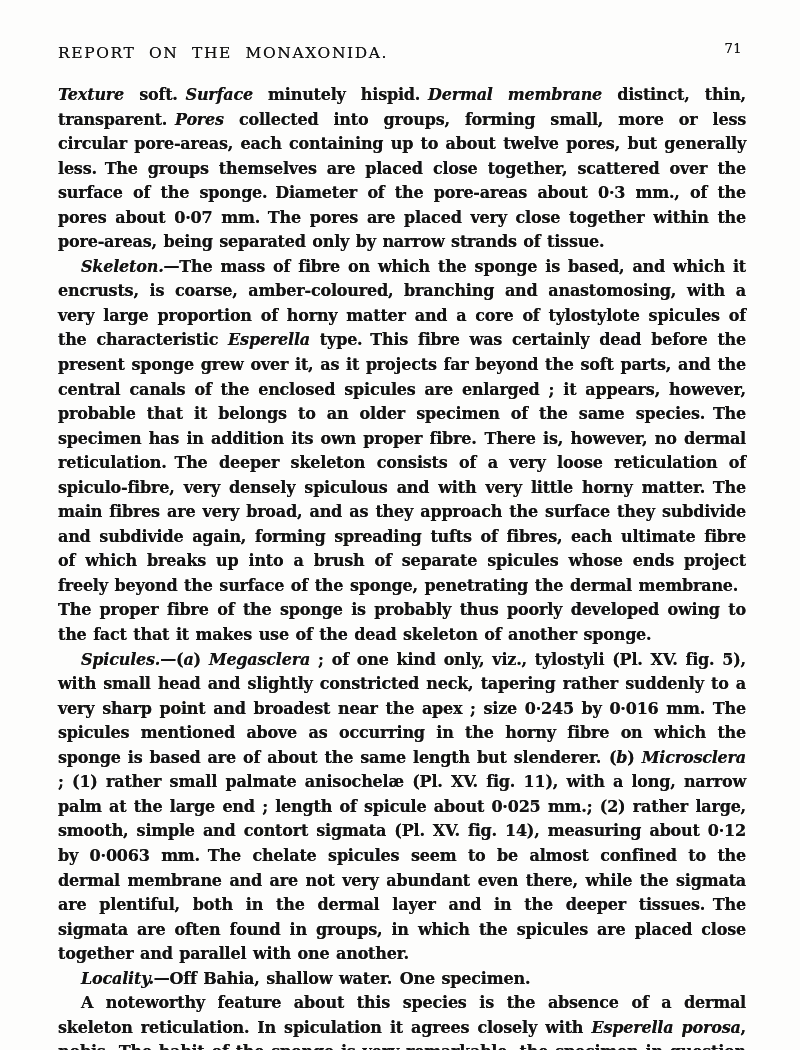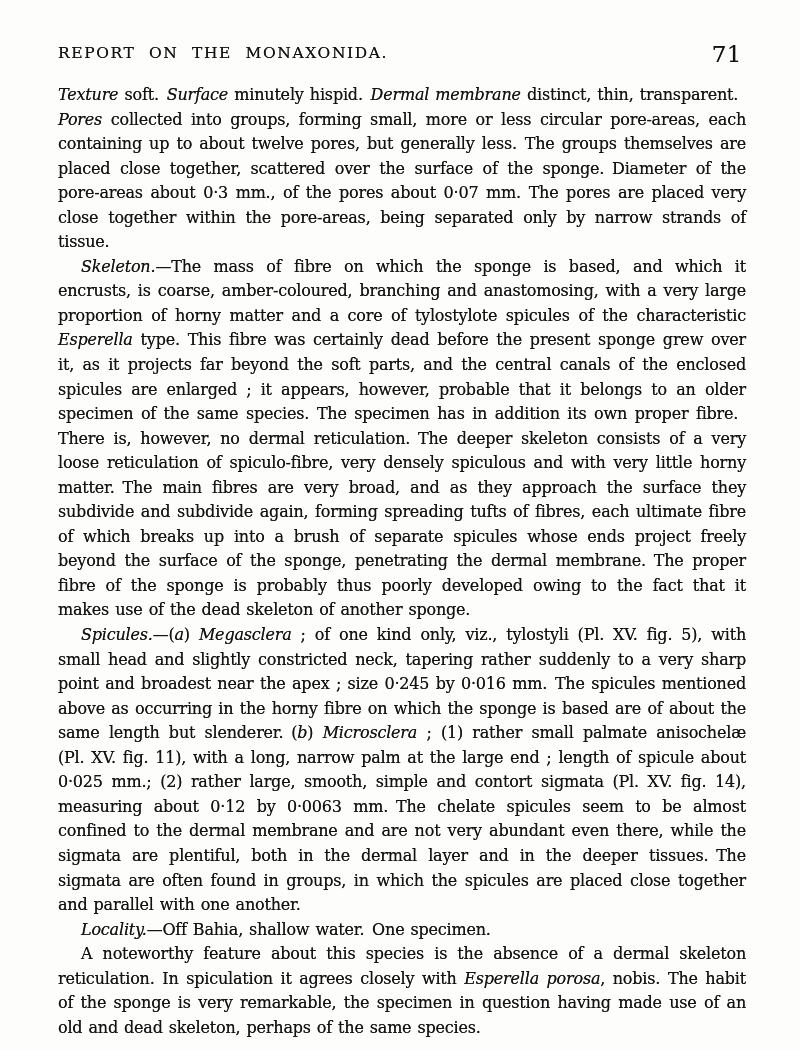--- a/index.html
+++ b/index.html
@@ -34,37 +34,38 @@
     text-align:left;
     font-size:15.5px;
     letter-spacing:1.6px;
     word-spacing:7px;
     white-space:nowrap;
   }
   .page-number{
     position:absolute;
     right:3px;
     top:-3px;
-    font-size:23px;
+    font-size:13px;
     letter-spacing:0.5px;
     text-align:right;
   }
   .body-text{
     position:absolute;
     top:83px;
     left:58px;
     width:688px;
   }
   .body-text p.para{
     margin:0;
     text-align:justify;
     font-size:16px;
     line-height:24.55px;
     letter-spacing:-0.2px;
     word-spacing:1.2px;
+    font-weight:bold;
   }
   .body-text p.para.indent{
     text-indent:23px;
   }
   .it{
     font-style:italic;
   }
 </style>
 </head>
 <body>

